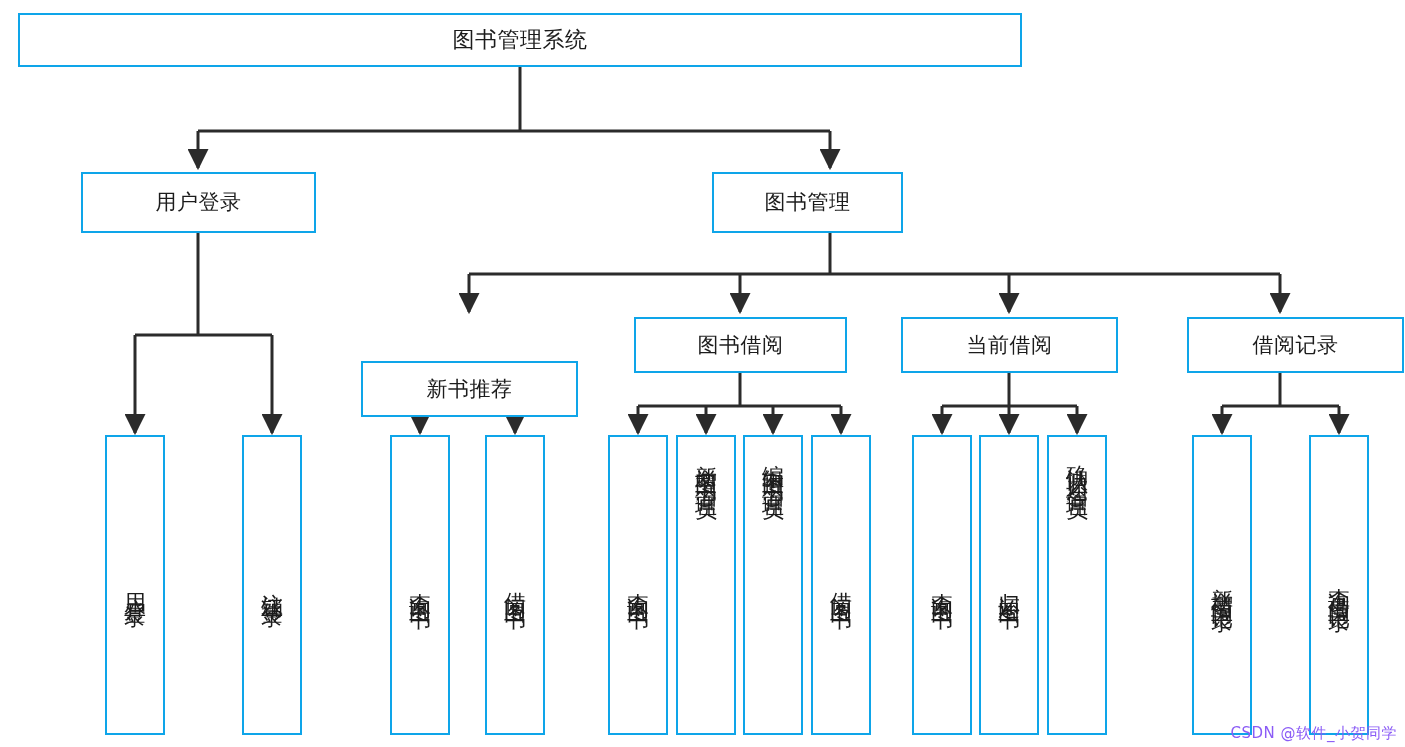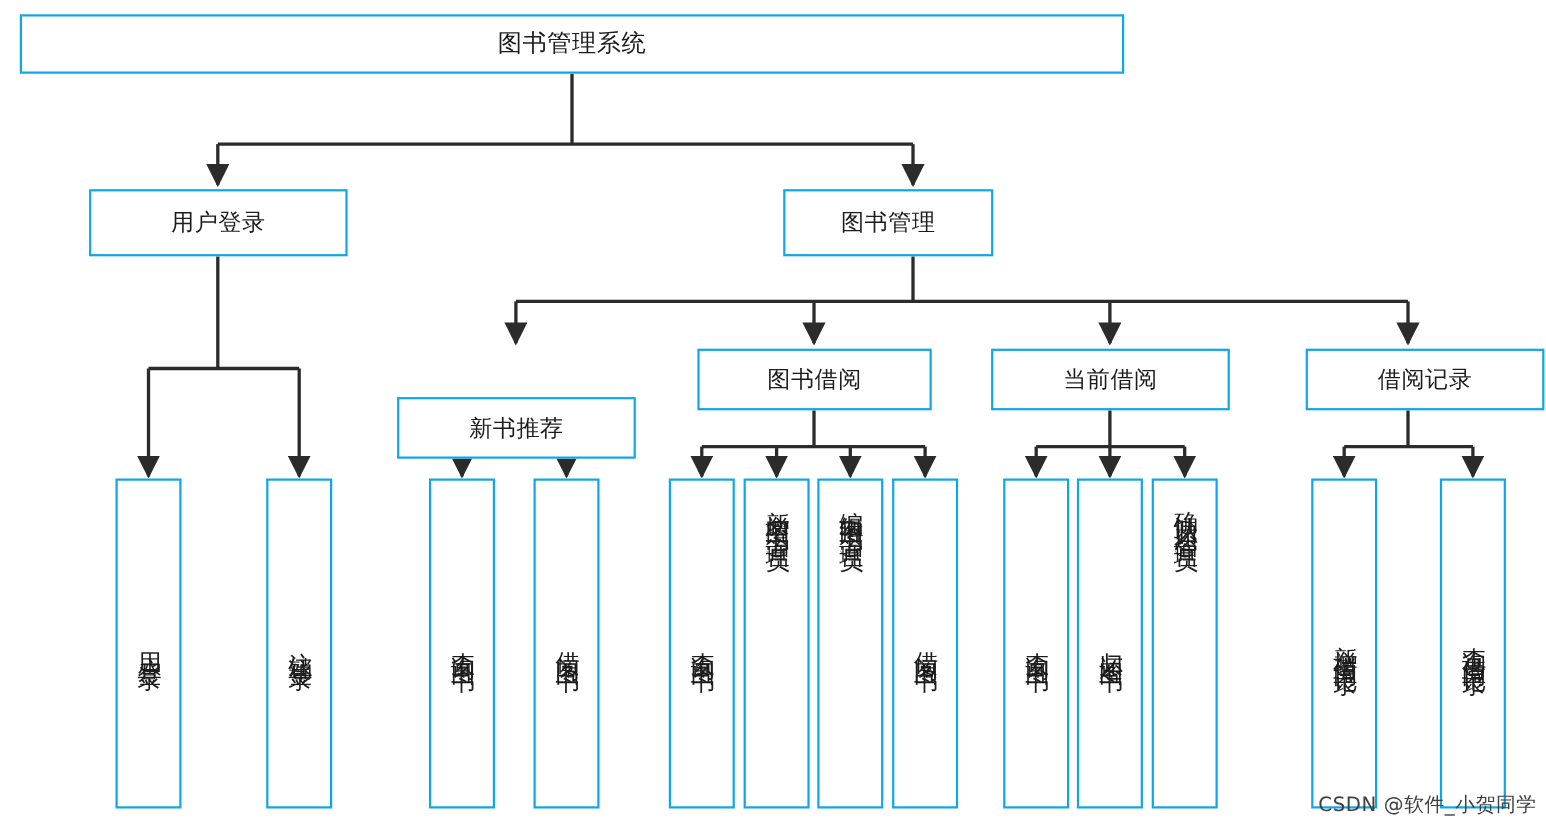--- a/index.html
+++ b/index.html
@@ -65,22 +65,22 @@
     height: auto;
   }
   .node.v.centered {
     align-items: center;
     padding-top: 0;
   }
   #watermark {
     position: absolute;
     right: 8px;
     bottom: 4px;
-    font-size: 18px;
-    color: #404040;
+    font-size: 15px;
+    color: #8b5cf6;
     letter-spacing: 0.5px;
     white-space: nowrap;
     font-family: "DejaVu Sans", "Liberation Sans", sans-serif;
   }
 </style>
 </head>
 <body>
 
 <div id="diagram-root">
 

